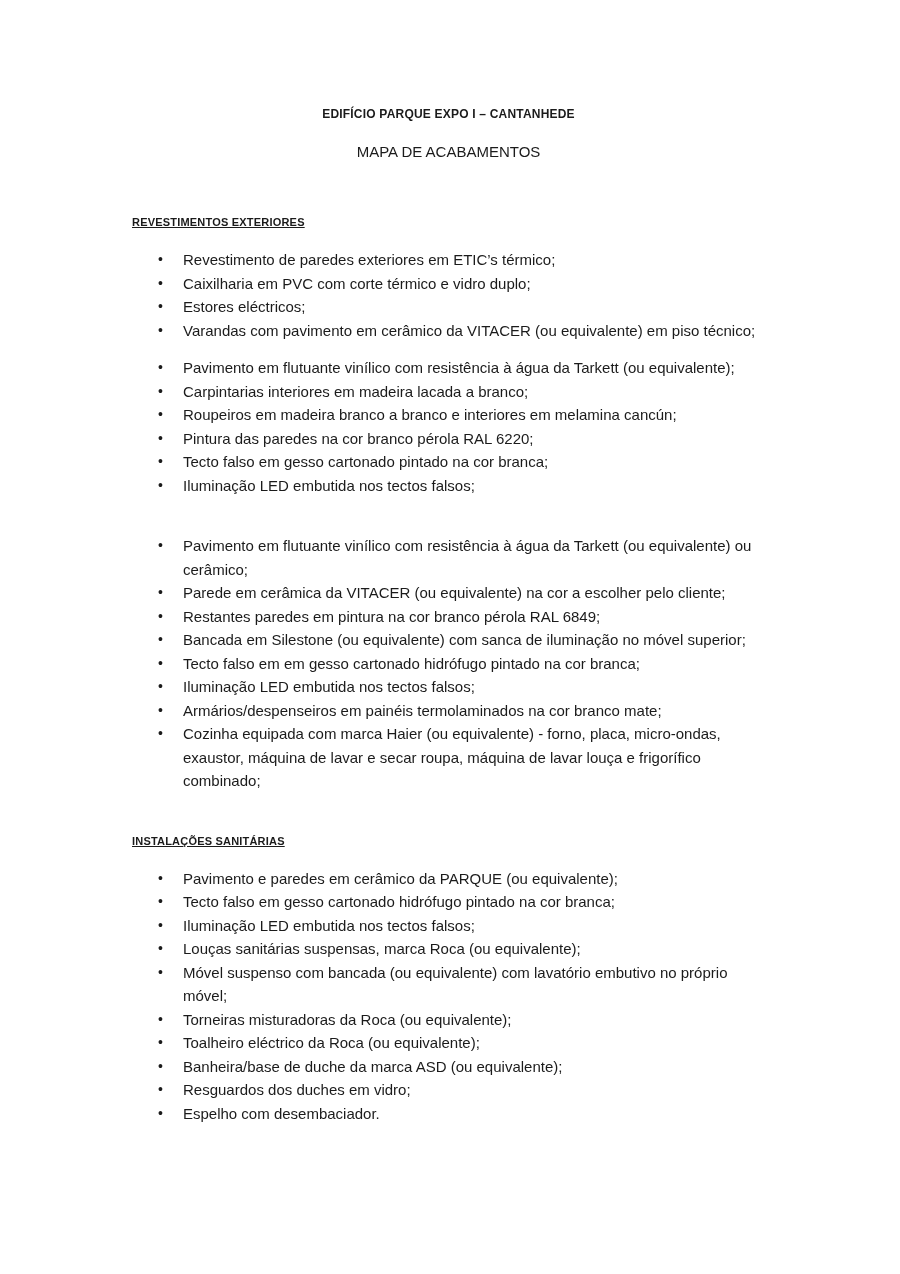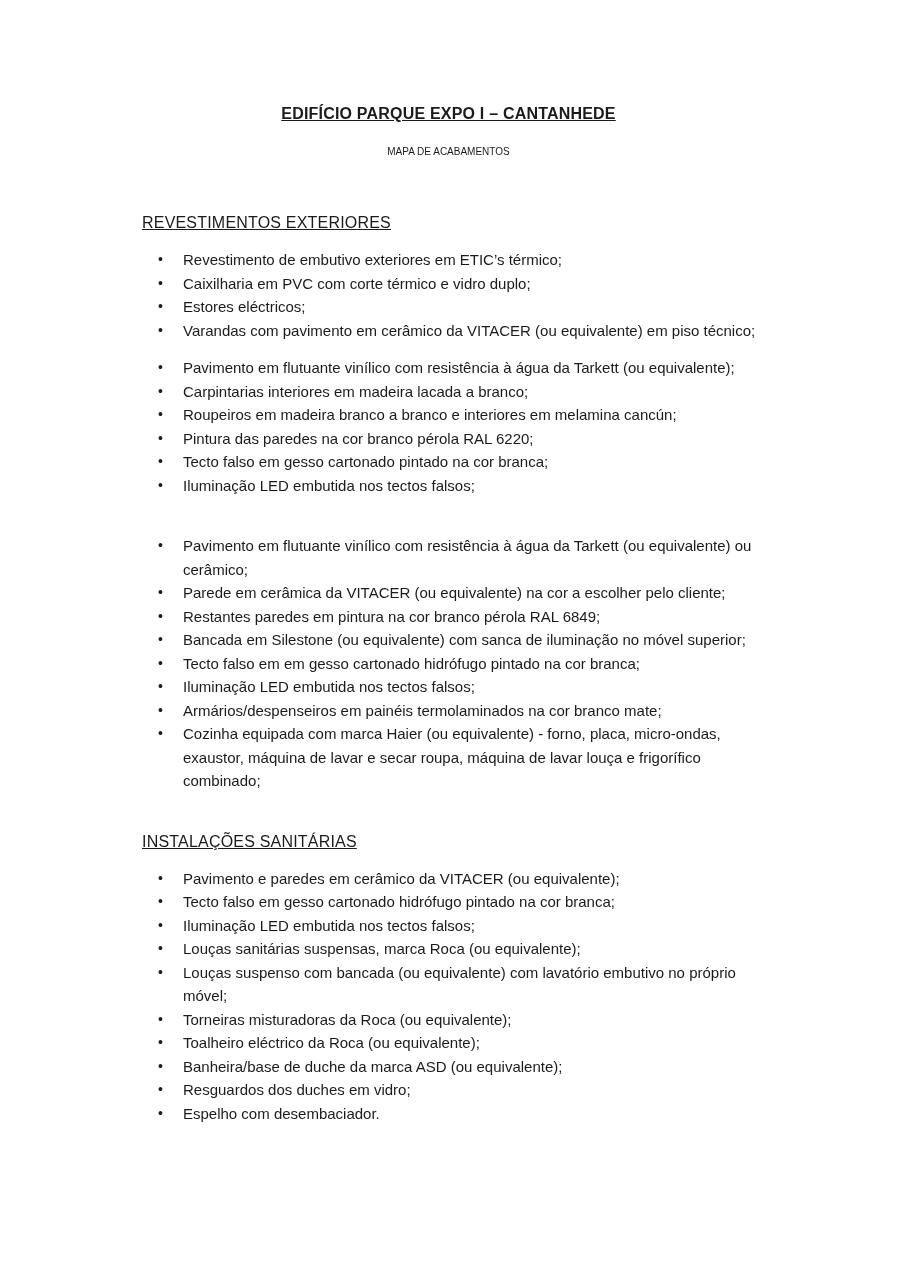--- a/index.html
+++ b/index.html
@@ -13,48 +13,47 @@
     min-height: 1274px;
     margin: 0 auto;
     background: #ffffff;
     box-sizing: border-box;
     padding: 104px 133px 60px 130px;
     font-family: "Liberation Sans", "DejaVu Sans", sans-serif;
     color: #1b1b1b;
   }
   .doc-title {
     margin: 0;
-    font-size: 16px;
+    font-size: 12px;
     font-weight: bold;
     text-align: center;
-    text-decoration: underline;
     letter-spacing: 0.2px;
     line-height: 20px;
   }
   .doc-subtitle {
     margin: 18px 0 0 0;
-    font-size: 10px;
+    font-size: 15px;
     font-weight: normal;
     text-align: center;
     line-height: 19px;
   }
   #sections {
     margin-top: 50px;
   }
   .doc-section + .doc-section {
     margin-top: 11px;
   }
   .doc-section:nth-of-type(3),
   .doc-section:nth-of-type(4) {
     margin-top: 37px;
   }
   .section-heading {
-    margin: 12px;
-    font-size: 16px;
-    font-weight: normal;
+    margin: 2px;
+    font-size: 11px;
+    font-weight: bold;
     text-decoration: underline;
     line-height: 23px;
     letter-spacing: 0.2px;
   }
   .bullet-list {
     list-style: none;
     margin: 14px 0 0 0;
     padding: 0 0 0 28px;
   }
   .bullet-list li {
@@ -77,21 +76,21 @@
 
 <div class="page">
   <h1 class="doc-title">EDIFÍCIO PARQUE EXPO I – CANTANHEDE</h1>
   <h2 class="doc-subtitle">MAPA DE ACABAMENTOS</h2>
   <div id="sections">
       <section class="doc-section">
         <h3 class="section-heading">REVESTIMENTOS EXTERIORES</h3>
         <ul class="bullet-list">
           <li>
             <span class="bullet">•</span>
-            <span class="item-text">Revestimento de embutivo exteriores em ETIC’s térmico;</span>
+            <span class="item-text">Revestimento de paredes exteriores em ETIC’s térmico;</span>
           </li>
           <li>
             <span class="bullet">•</span>
             <span class="item-text">Caixilharia em PVC com corte térmico e vidro duplo;</span>
           </li>
           <li>
             <span class="bullet">•</span>
             <span class="item-text">Estores eléctricos;</span>
           </li>
           <li>
@@ -162,37 +161,37 @@
             <span class="bullet">•</span>
             <span class="item-text">Cozinha equipada com marca Haier (ou equivalente) - forno, placa, micro-ondas, exaustor, máquina de lavar e secar roupa, máquina de lavar louça e frigorífico combinado;</span>
           </li>
         </ul>
       </section>
       <section class="doc-section">
         <h3 class="section-heading">INSTALAÇÕES SANITÁRIAS</h3>
         <ul class="bullet-list">
           <li>
             <span class="bullet">•</span>
-            <span class="item-text">Pavimento e paredes em cerâmico da VITACER (ou equivalente);</span>
+            <span class="item-text">Pavimento e paredes em cerâmico da PARQUE (ou equivalente);</span>
           </li>
           <li>
             <span class="bullet">•</span>
             <span class="item-text">Tecto falso em gesso cartonado hidrófugo pintado na cor branca;</span>
           </li>
           <li>
             <span class="bullet">•</span>
             <span class="item-text">Iluminação LED embutida nos tectos falsos;</span>
           </li>
           <li>
             <span class="bullet">•</span>
             <span class="item-text">Louças sanitárias suspensas, marca Roca (ou equivalente);</span>
           </li>
           <li>
             <span class="bullet">•</span>
-            <span class="item-text">Louças suspenso com bancada (ou equivalente) com lavatório embutivo no próprio móvel;</span>
+            <span class="item-text">Móvel suspenso com bancada (ou equivalente) com lavatório embutivo no próprio móvel;</span>
           </li>
           <li>
             <span class="bullet">•</span>
             <span class="item-text">Torneiras misturadoras da Roca (ou equivalente);</span>
           </li>
           <li>
             <span class="bullet">•</span>
             <span class="item-text">Toalheiro eléctrico da Roca (ou equivalente);</span>
           </li>
           <li>

